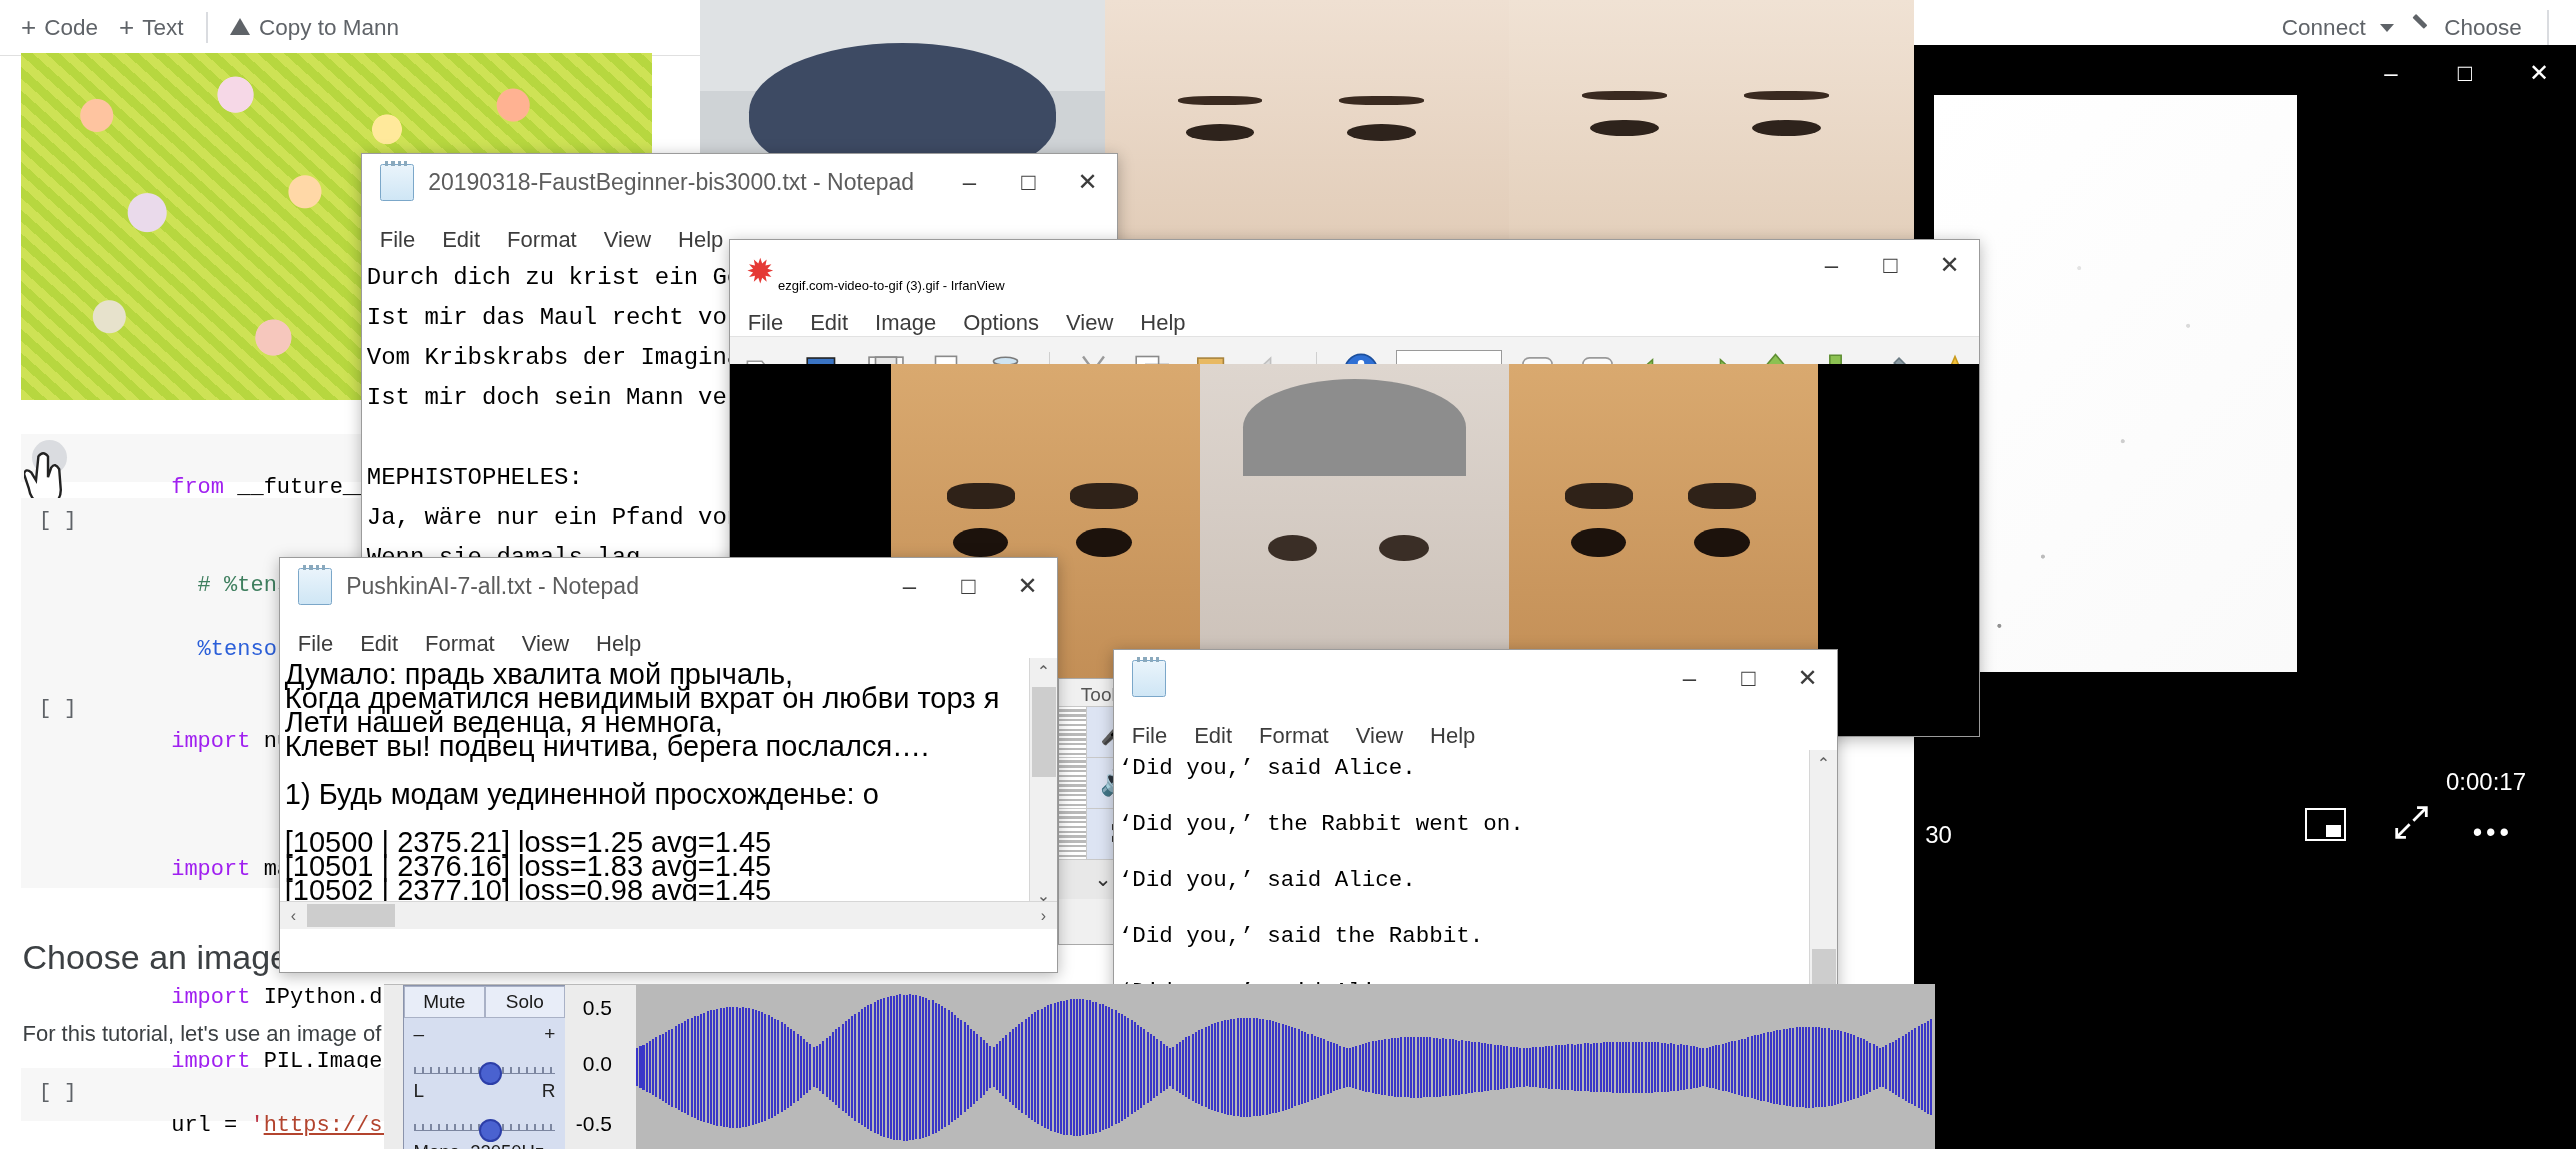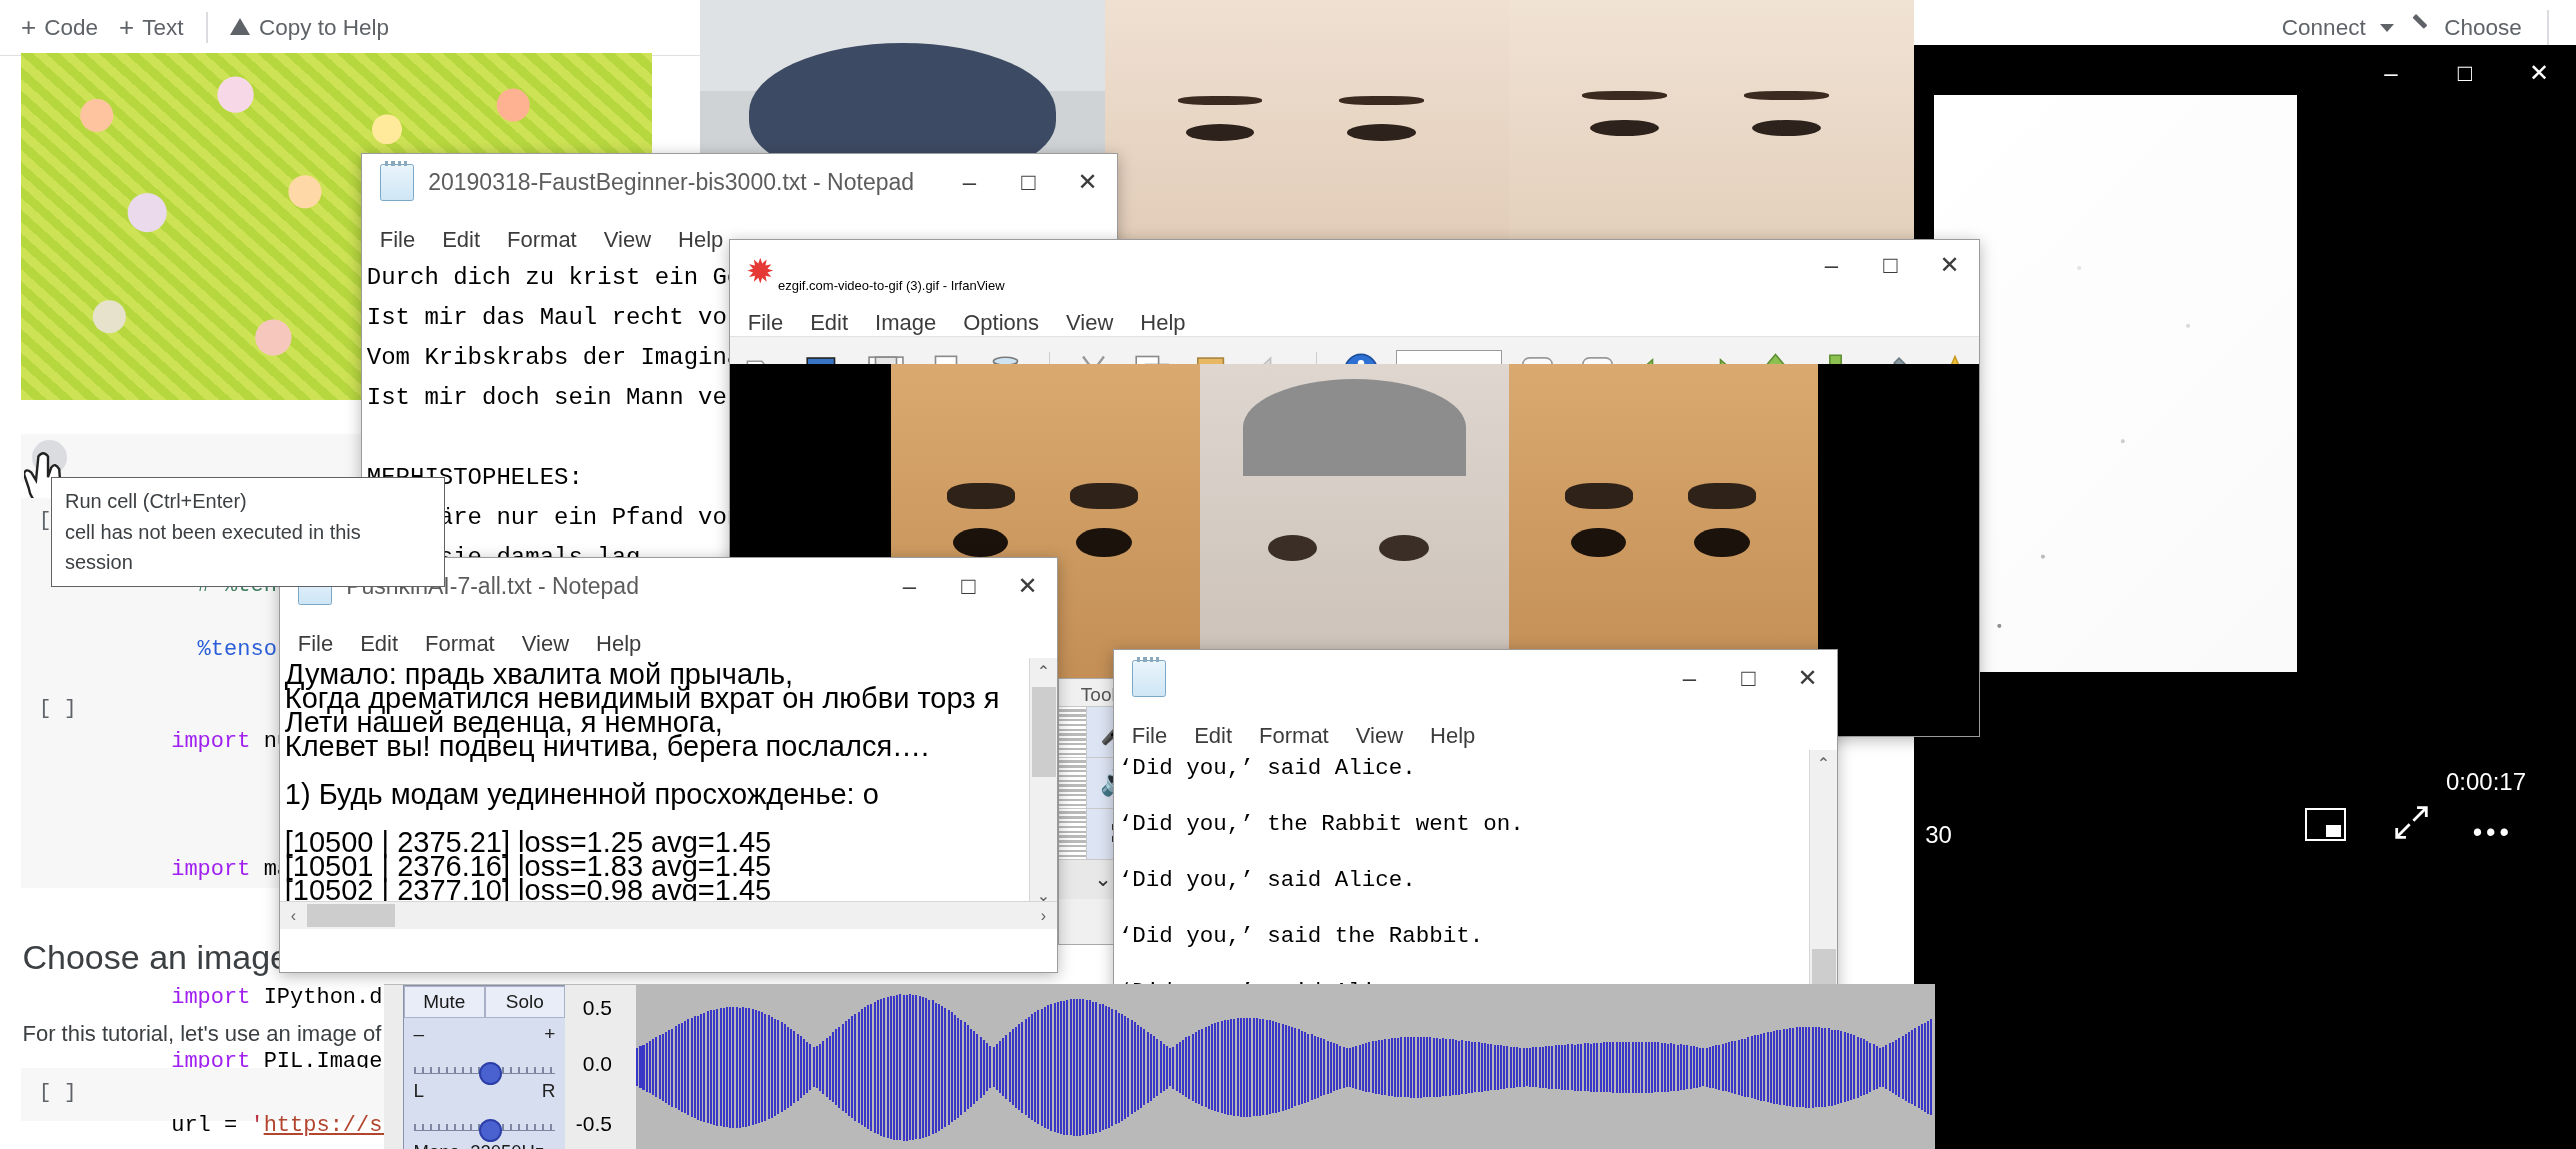--- a/index.html
+++ b/index.html
@@ -179,21 +179,21 @@
       <span class="cb-plus">+</span>
       <span>Code</span>
     </div>
     <div class="cb-btn">
       <span class="cb-plus">+</span>
       <span>Text</span>
     </div>
     <div class="cb-div"></div>
     <div class="cb-btn" style="margin-left:0">
       <span class="drive-ico"></span>
-      <span>Copy to Help</span>
+      <span>Copy to Mann</span>
     </div>
     <div class="cb-right">
       <span>Connect</span>
       <span class="caret"></span>
       <span class="pencil"></span>
       <span>Choose</span>
       <span class="vline"></span>
     </div>
   </div>
 
@@ -203,24 +203,20 @@
     <div class="runbtn" style="left:11.2px;top:6.4px;"></div>
     <div class="code abs" style="left:71px;top:5.6px;">
       <span class="kw">from</span> <span class="mod">__future__</span> <span class="kw">import</span> <span class="mod">absolu</span>
     </div>
   </div>
 
   <svg class="abs" style="left:24px;top:450px;" width="48" height="64" viewBox="0 0 60 80">
     <path d="M18 8 q6 -8 12 0 l0 26 4 -12 q5 -7 10 2 l2 26 q0 14 -12 18 l-14 0 q-12 -6 -14 -20 l-6 -18 q2 -8 9 -2 l6 10 z" fill="#fff" stroke="#222" stroke-width="3"></path>
   </svg>
 
-  <div id="tooltip" class="abs">
-    <div>Run cell (Ctrl+Enter)</div>
-    <div>cell has not been executed in this session</div>
-  </div>
 
   <div class="abs" style="left:21px;top:498px;width:883px;height:201px;background:#f7f7f7;">
     <div class="cellbar abs" style="left:17.7px;top:11.2px;">[ ]</div>
     <div class="code abs" style="left:71px;top:40px;">
       <span class="cmt">  # %tensorflow_version only</span><br>
       <span class="mag">  %tensorflow_version</span><br>
       <span class="kw">except</span> <span class="mod">Exception</span>:<br>
       <span class="kw">  pass</span><br>
       <span class="kw">import</span> <span class="mod">tensorflow</span> <span class="as">as</span>
     </div>

